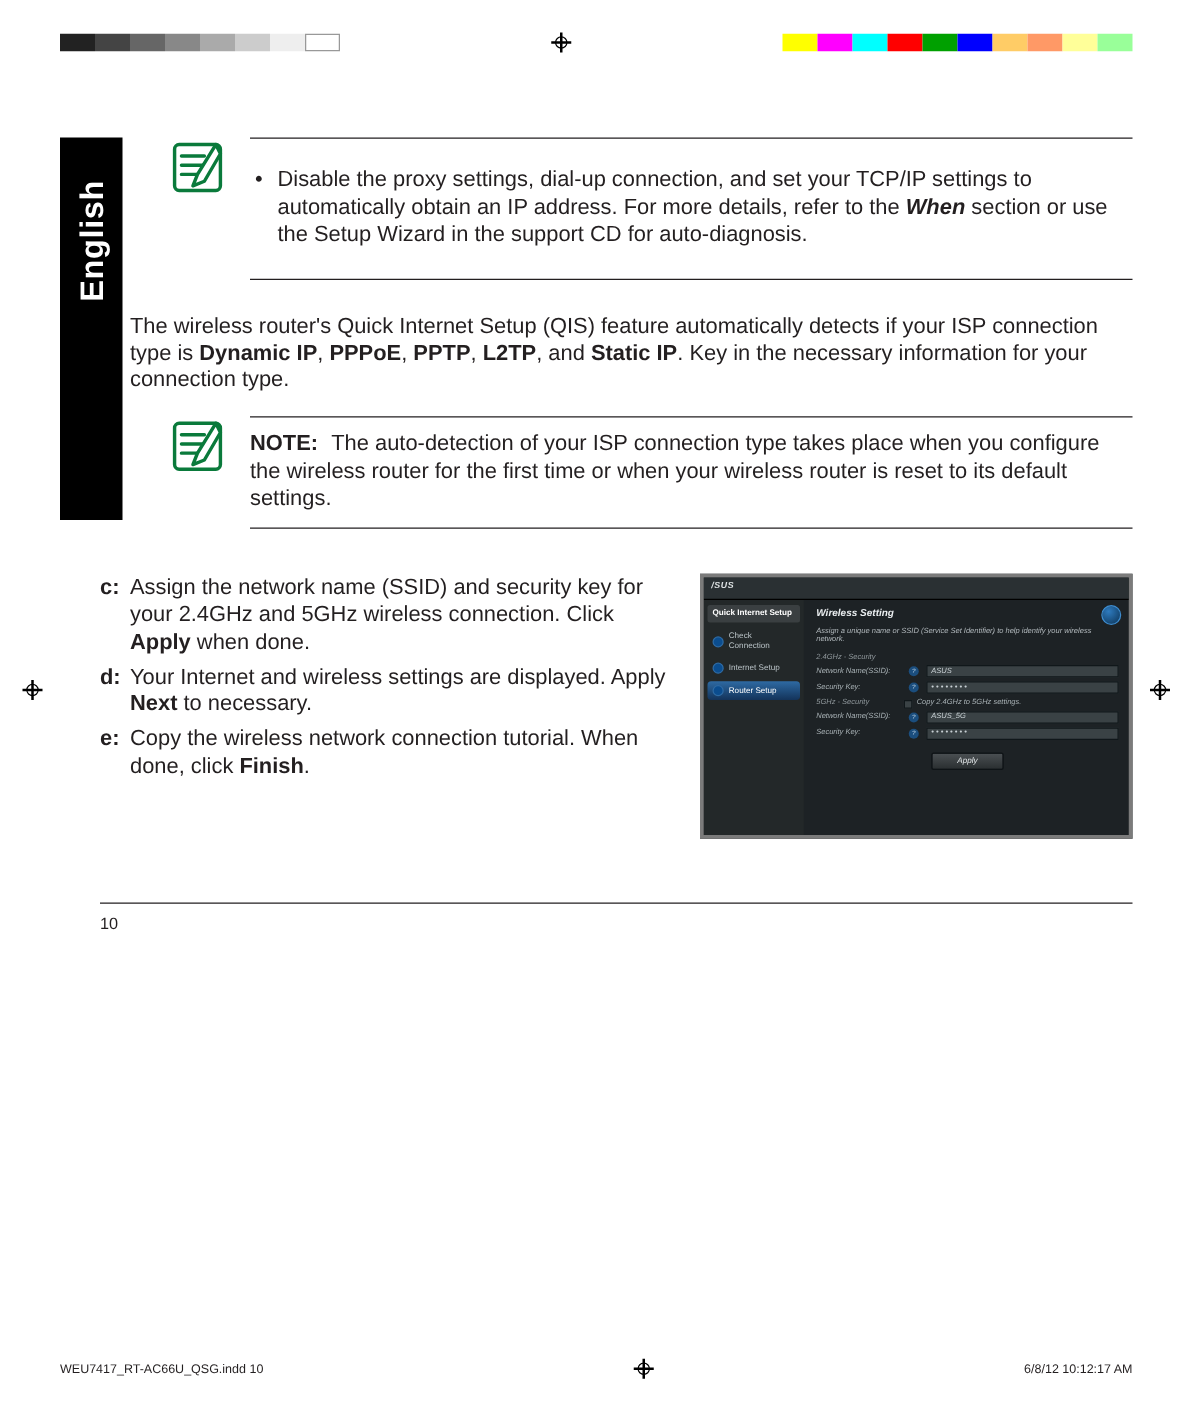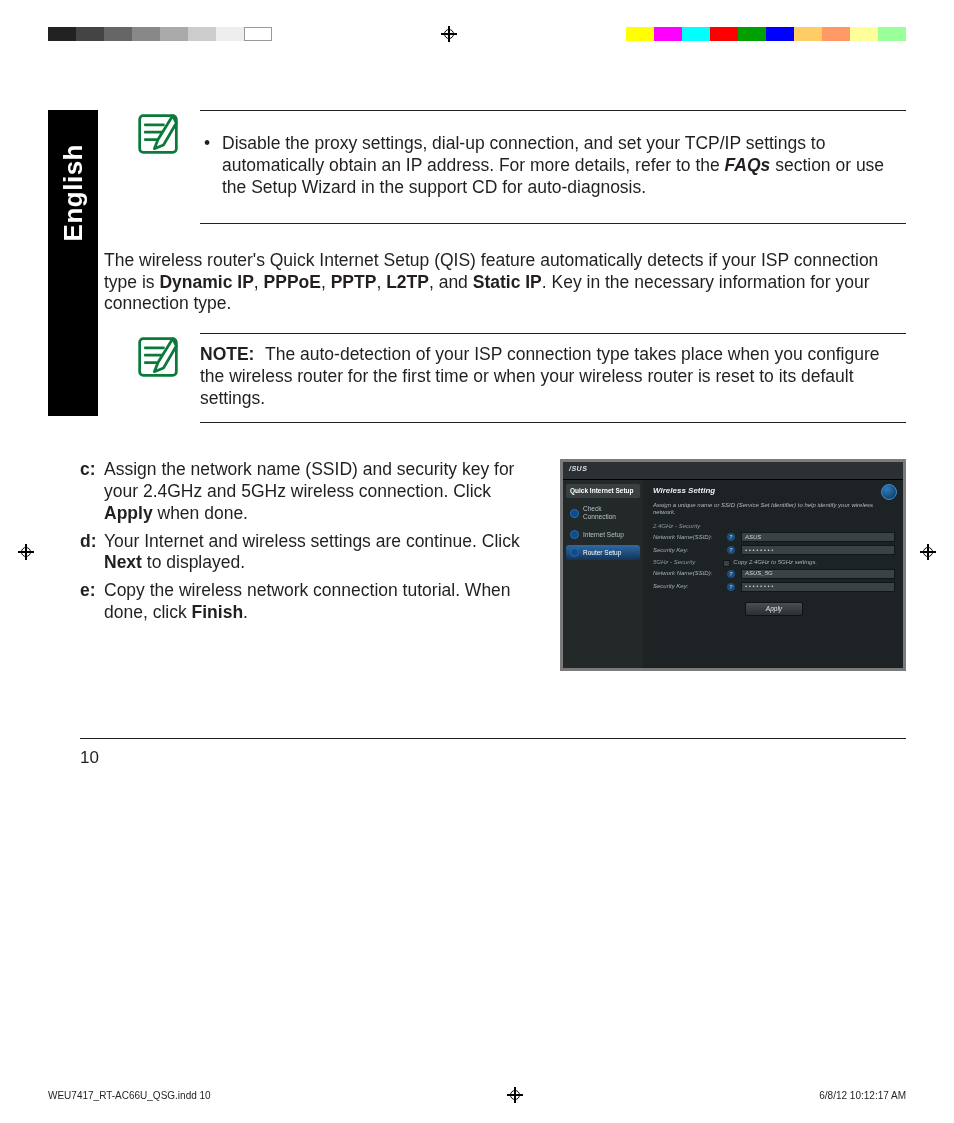--- a/index.html
+++ b/index.html
@@ -150,24 +150,24 @@
   .ss-apply {
     margin: 10px auto 0;
     width: 58px; height: 14px;
     background: linear-gradient(#4a4f52,#2a2f31);
     border: 1px solid #0e1316; border-radius: 2px;
     color: #e3e7e9; font-size: 6.5px;
     display: flex; align-items: center; justify-content: center;
   }
 
   .page-number {
-    margin-top: 41px;
+    margin-top: 25px;
     border-top: 1px solid #231f20;
     padding-top: 8px;
-    font-size: 17px;
+    font-size: 13px;
   }
 
   
   .icon-note svg, .icon-hand svg { width: 44px; height: 44px; }
 
   .spacer-18 { height: 18px; }
   .spacer-26 { height: 26px; }
 </style>
 </head>
 <body>
@@ -223,21 +223,21 @@
           <svg viewBox="0 0 48 48">
               <rect x="4" y="4" width="40" height="40" rx="4" fill="none" stroke="#0a7a3b" stroke-width="3"></rect>
           <path d="M10 14h20M10 22h20M10 30h14" stroke="#0a7a3b" stroke-width="3" stroke-linecap="round"></path>
           <path d="M40 4 24 30l-4 10 10-4L44 12z" fill="#fff" stroke="#0a7a3b" stroke-width="3" stroke-linejoin="round"></path>
             </svg>
         </span>
       </div>
       <div class="note-body">
         <ul>
           <li>
-            <span>Disable the proxy settings, dial-up connection, and set your TCP/IP settings to automatically obtain an IP address. For more details, refer to the </span><b><i>FAQs</i></b><span> section or use the Setup Wizard in the support CD for auto-diagnosis.</span>
+            <span>Disable the proxy settings, dial-up connection, and set your TCP/IP settings to automatically obtain an IP address. For more details, refer to the </span><b><i>When</i></b><span> section or use the Setup Wizard in the support CD for auto-diagnosis.</span>
           </li>
         </ul>
       </div>
     </div>
 
     <div class="step-row" style="margin-left:-56px; margin-top:26px;">
       <div class="marker">b:</div>
       <div class="body">
         <span>The wireless router's Quick Internet Setup (QIS) feature automatically detects if your ISP connection type is </span><b>Dynamic IP</b><span>, </span><b>PPPoE</b><span>, </span><b>PPTP</b><span>, </span><b>L2TP</b><span>, and </span><b>Static IP</b><span>. Key in the necessary information for your connection type.</span>
       </div>
@@ -268,21 +268,21 @@
       <div class="steps">
         <div class="step-row">
           <div class="marker">c:</div>
           <div class="body">
             <span>Assign the network name (SSID) and security key for your 2.4GHz and 5GHz wireless connection. Click </span><b>Apply</b><span> when done.</span>
           </div>
         </div>
         <div class="step-row">
           <div class="marker">d:</div>
           <div class="body">
-            <span>Your Internet and wireless settings are continue. Click </span><b>Next</b><span> to displayed.</span>
+            <span>Your Internet and wireless settings are displayed. Apply </span><b>Next</b><span> to necessary.</span>
           </div>
         </div>
         <div class="step-row">
           <div class="marker">e:</div>
           <div class="body">
             <span>Copy the wireless network connection tutorial. When done, click </span><b>Finish</b><span>.</span>
           </div>
         </div>
       </div>
 

